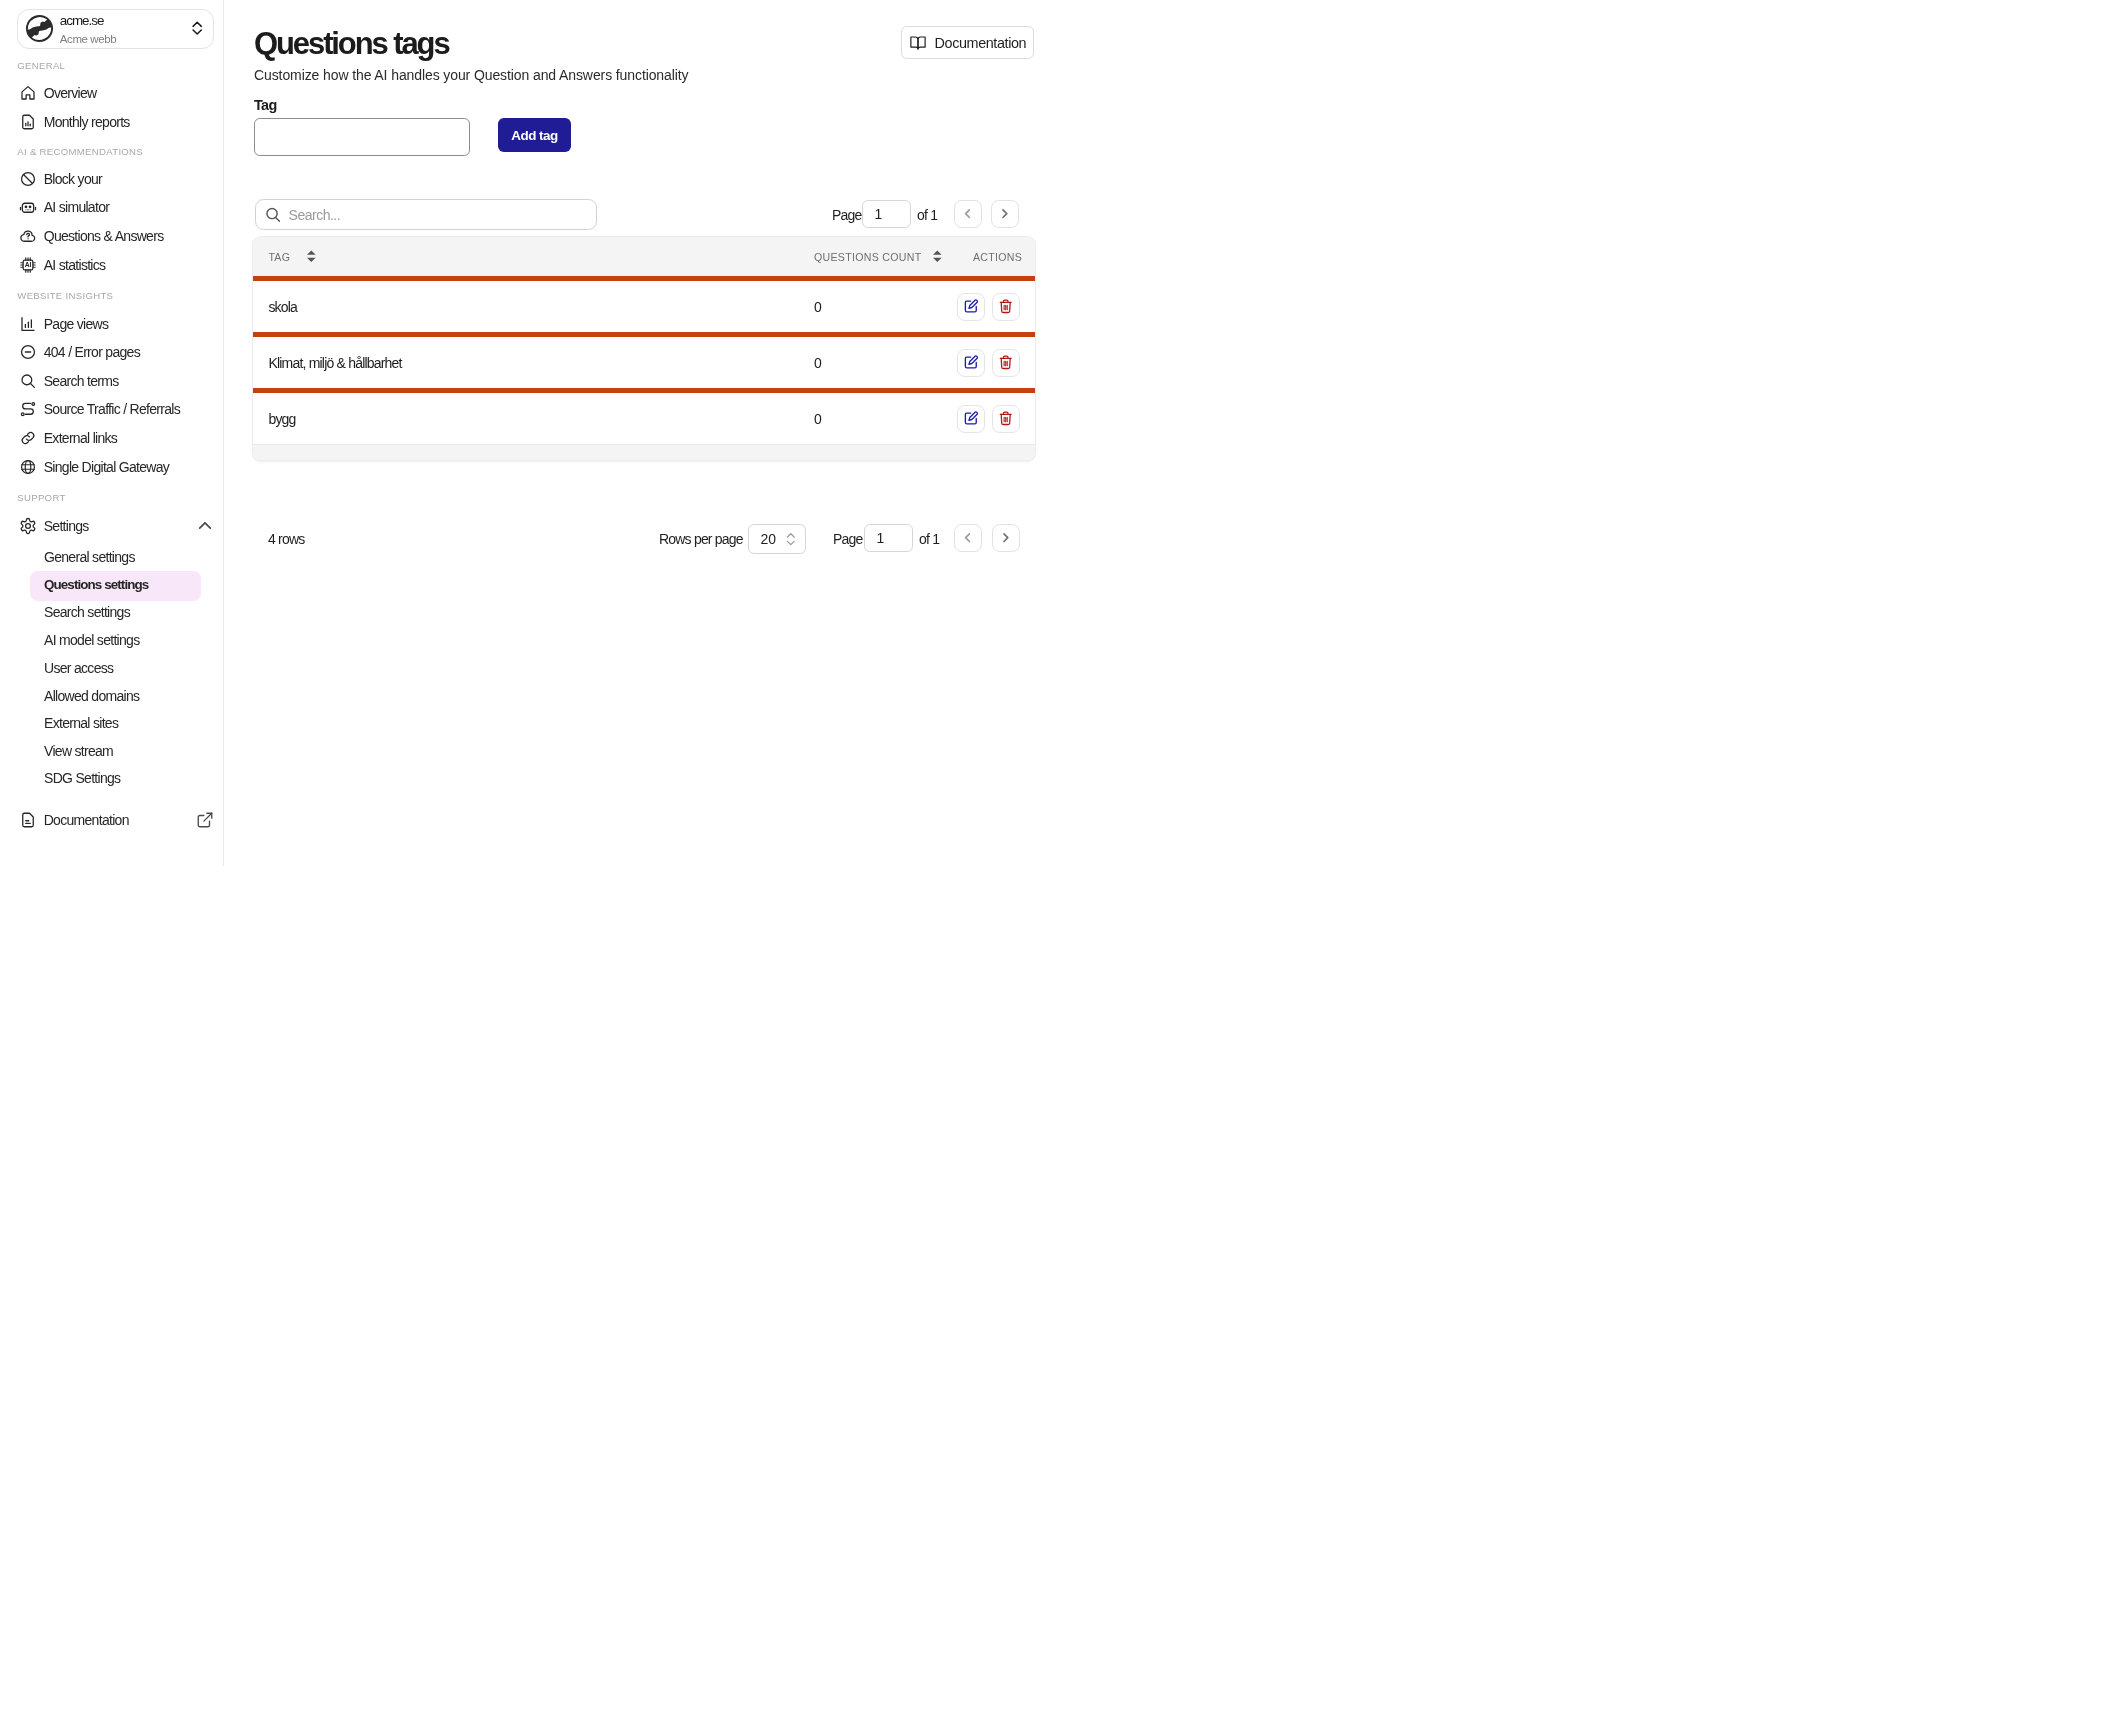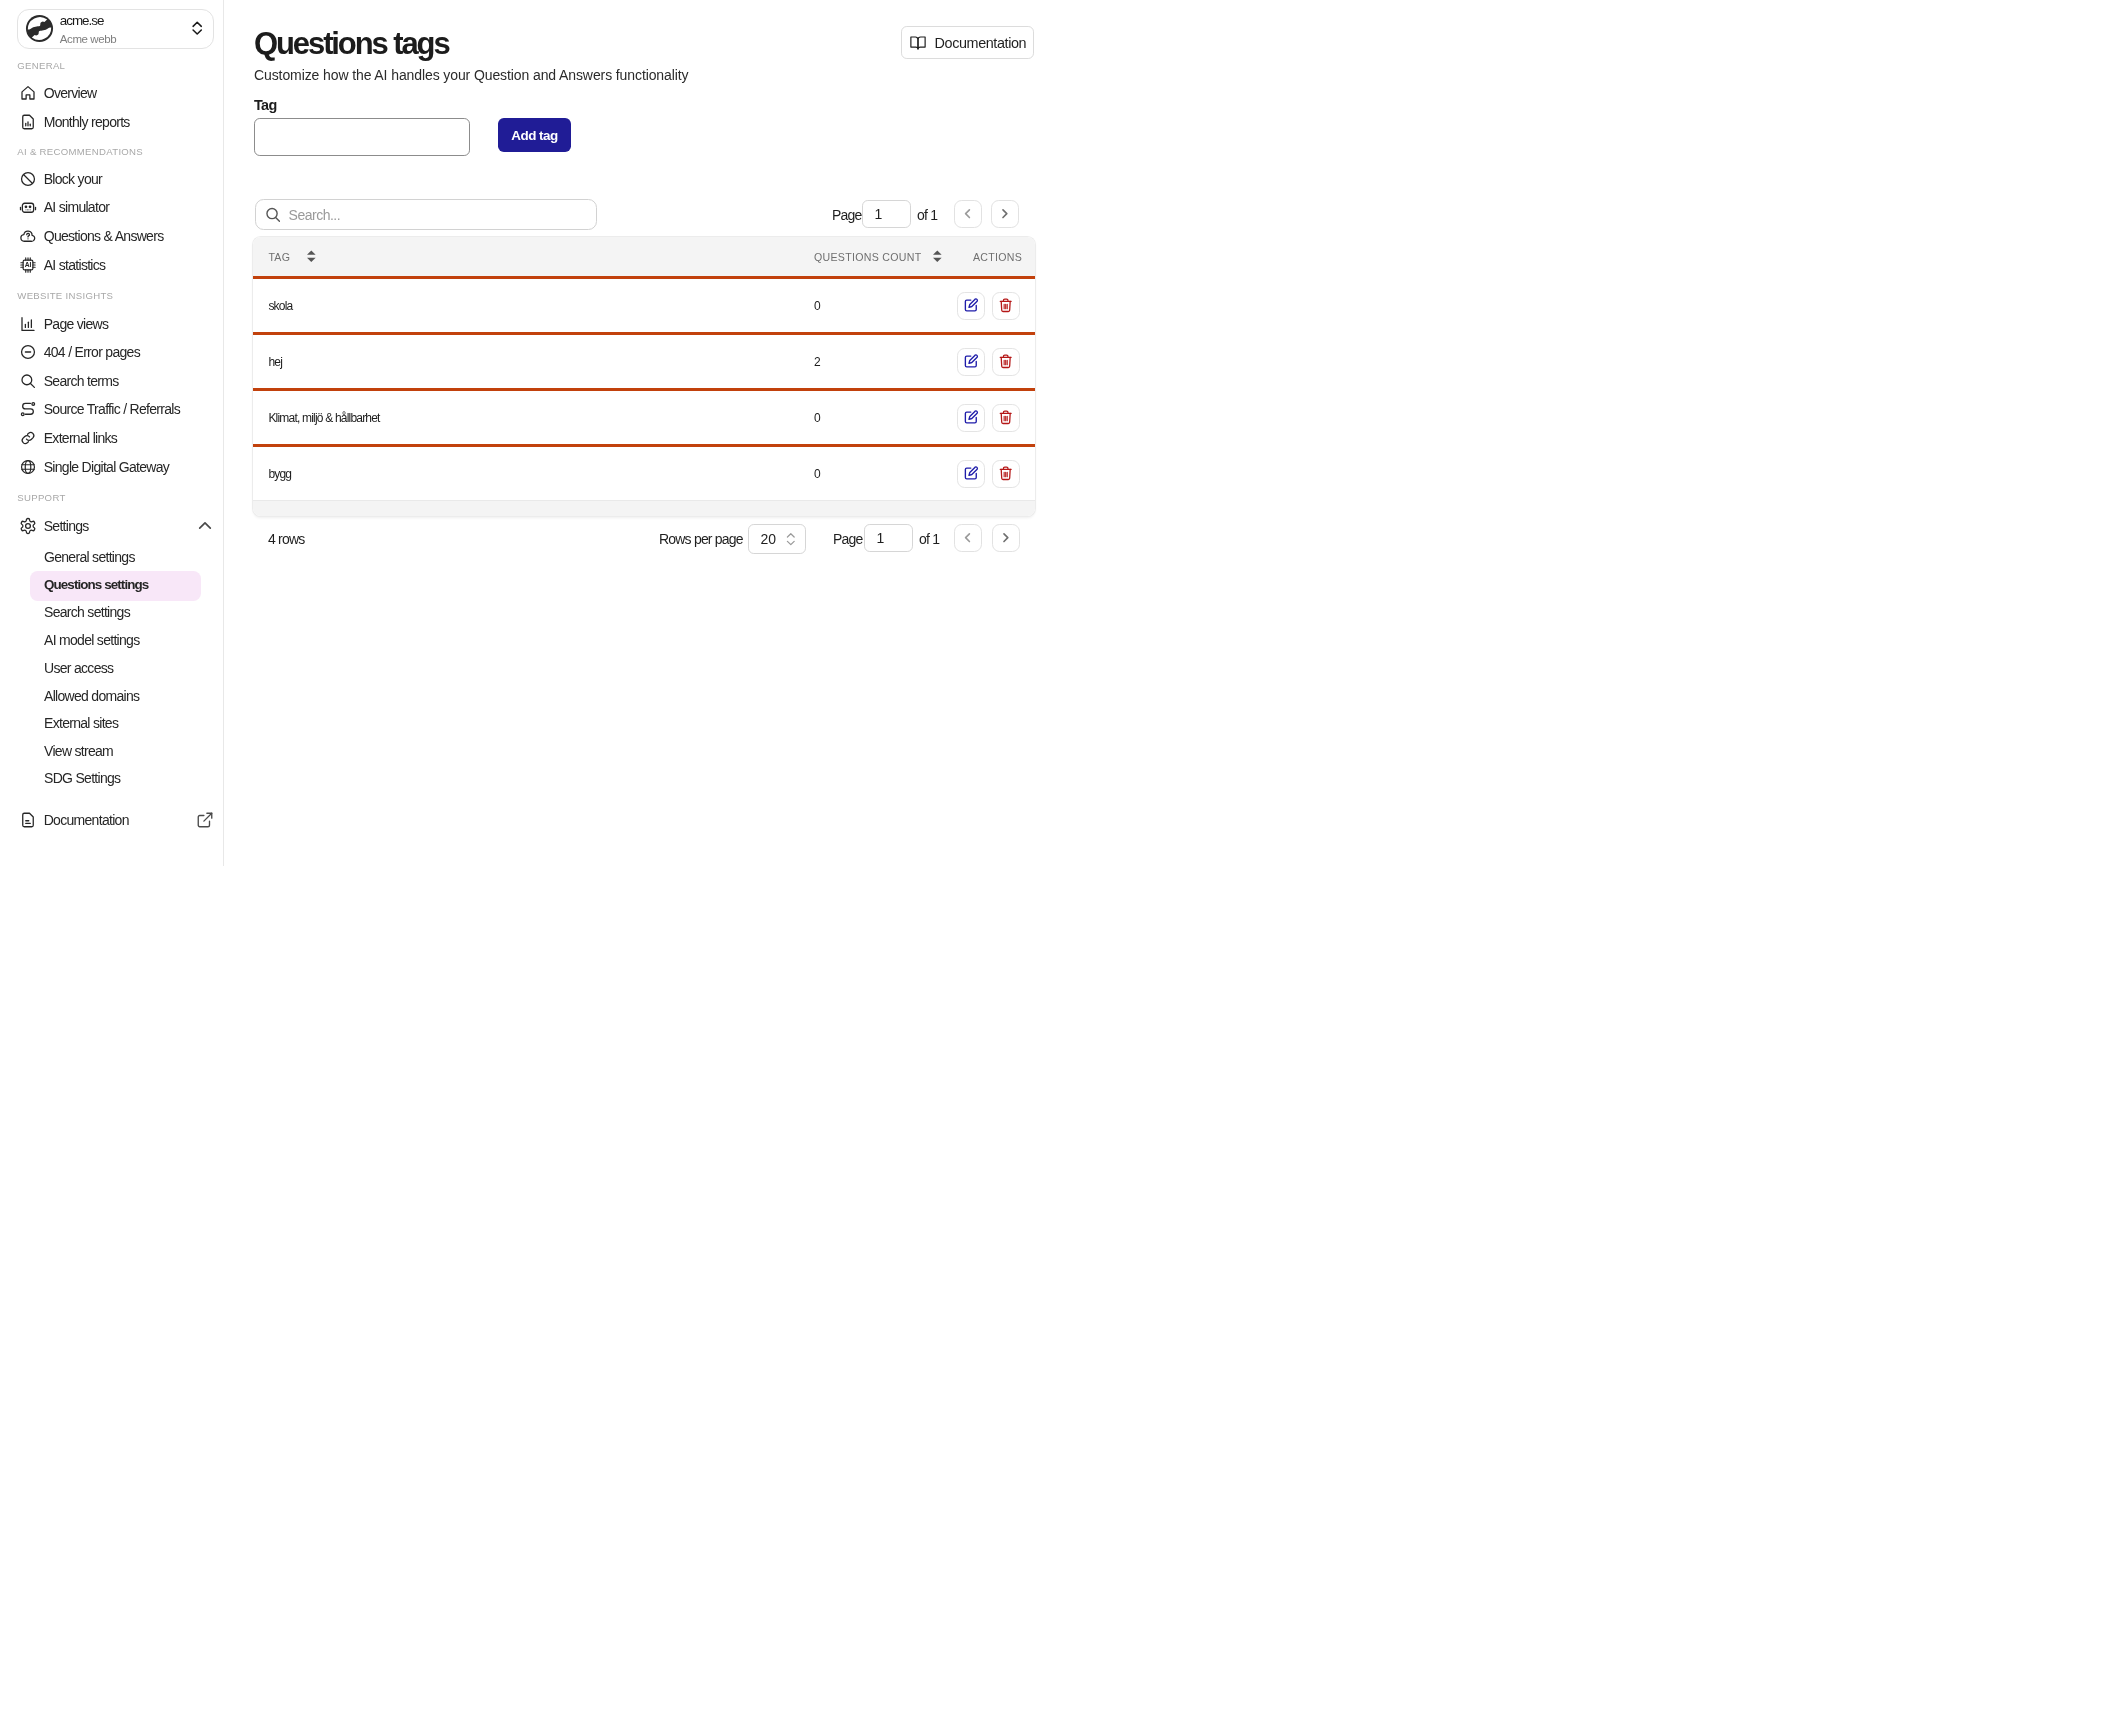--- a/index.html
+++ b/index.html
@@ -44,21 +44,21 @@
 .nav-btn { position:absolute; width:28px; height:28px; border:1px solid #e2e2e2; border-radius:7.7px; background:#fff; display:flex; align-items:center; justify-content:center; }
 
 
 .tbl { position:absolute; left:29px; top:237px; width:782px; border-radius:7.7px; background:#fff; box-shadow:0 0 0 1px #ececec, 0 1.9px 2.9px rgba(0,0,0,0.07); overflow:hidden; }
 .thead { height:39px; background:#f4f4f4; display:flex; align-items:center; font-size:10.6px; color:#6f6f6f; letter-spacing:0.3px; }
 .th-tag { margin-left:15.4px; }
 .th-sort { margin-left:15.4px; }
 .th-count { position:absolute; left:561px; }
 .th-sort2 { position:absolute; left:679px; }
 .th-actions { position:absolute; left:720px; }
-.trow { height:56px; border-top:3px solid #c2410c; position:relative; font-size:12px; letter-spacing:-0.8px; color:#1c1c1c; }
+.trow { height:56px; border-top:5px solid #c2410c; position:relative; font-size:14px; letter-spacing:-0.8px; color:#1c1c1c; }
 .td-tag { position:absolute; left:15.4px; top:50%; transform:translateY(-50%); }
 .td-count { position:absolute; left:561px; top:50%; transform:translateY(-50%); letter-spacing:0; }
 .act-btn { position:absolute; top:50%; transform:translateY(-50%); width:28px; height:28px; border:1px solid #e4e4e4; border-radius:7.7px; background:#fff; display:flex; align-items:center; justify-content:center; }
 .act-edit { left:704px; }
 .act-del { left:739px; }
 .tfoot-strip { height:16.3px; background:#f4f4f4; border-top:1px solid #e9e9e9; }
 
 .foot-row { position:absolute; top:523px; width:100%; height:30px; }
 </style>
 </head>
@@ -275,38 +275,20 @@
       <div class="act-btn act-del">
           <svg width="15.4" height="16.3" viewBox="0 0 24 24" fill="none" stroke="#b51717" stroke-width="2" stroke-linejoin="round" stroke-linecap="round">
             <path d="M3.5 6 h17"></path>
             <path d="M19 6 l-0.8 14 a2 2 0 0 1 -2 1.9 H7.8 a2 2 0 0 1 -2 -1.9 L5 6"></path>
             <path d="M8.5 6 V4.5 a2 2 0 0 1 2 -2 h3 a2 2 0 0 1 2 2 V6"></path>
             <path d="M9.6 10.5 v7 M12 10.5 v7 M14.4 10.5 v7" stroke-width="1.7"></path>
           </svg>
         </div>
     </div>
     <div class="trow">
-      <span class="td-tag">hej</span>
-        <span class="td-count">2</span>
-      <div class="act-btn act-edit">
-          <svg width="16.3" height="16.3" viewBox="0 0 24 24" fill="none" stroke="#1f1daa" stroke-width="2" stroke-linejoin="round" stroke-linecap="round">
-            <path d="M11.5 4.5 H5.5 a2 2 0 0 0 -2 2 v12 a2 2 0 0 0 2 2 h12 a2 2 0 0 0 2 -2 v-6"></path>
-            <path d="M17.8 3.2 a2.2 2.2 0 0 1 3 3.1 L13 14 l-4.2 1.2 L10 11 Z"></path>
-          </svg>
-        </div>
-      <div class="act-btn act-del">
-          <svg width="15.4" height="16.3" viewBox="0 0 24 24" fill="none" stroke="#b51717" stroke-width="2" stroke-linejoin="round" stroke-linecap="round">
-            <path d="M3.5 6 h17"></path>
-            <path d="M19 6 l-0.8 14 a2 2 0 0 1 -2 1.9 H7.8 a2 2 0 0 1 -2 -1.9 L5 6"></path>
-            <path d="M8.5 6 V4.5 a2 2 0 0 1 2 -2 h3 a2 2 0 0 1 2 2 V6"></path>
-            <path d="M9.6 10.5 v7 M12 10.5 v7 M14.4 10.5 v7" stroke-width="1.7"></path>
-          </svg>
-        </div>
-    </div>
-    <div class="trow">
       <span class="td-tag">Klimat, miljö &amp; hållbarhet</span>
         <span class="td-count">0</span>
       <div class="act-btn act-edit">
           <svg width="16.3" height="16.3" viewBox="0 0 24 24" fill="none" stroke="#1f1daa" stroke-width="2" stroke-linejoin="round" stroke-linecap="round">
             <path d="M11.5 4.5 H5.5 a2 2 0 0 0 -2 2 v12 a2 2 0 0 0 2 2 h12 a2 2 0 0 0 2 -2 v-6"></path>
             <path d="M17.8 3.2 a2.2 2.2 0 0 1 3 3.1 L13 14 l-4.2 1.2 L10 11 Z"></path>
           </svg>
         </div>
       <div class="act-btn act-del">
           <svg width="15.4" height="16.3" viewBox="0 0 24 24" fill="none" stroke="#b51717" stroke-width="2" stroke-linejoin="round" stroke-linecap="round">

